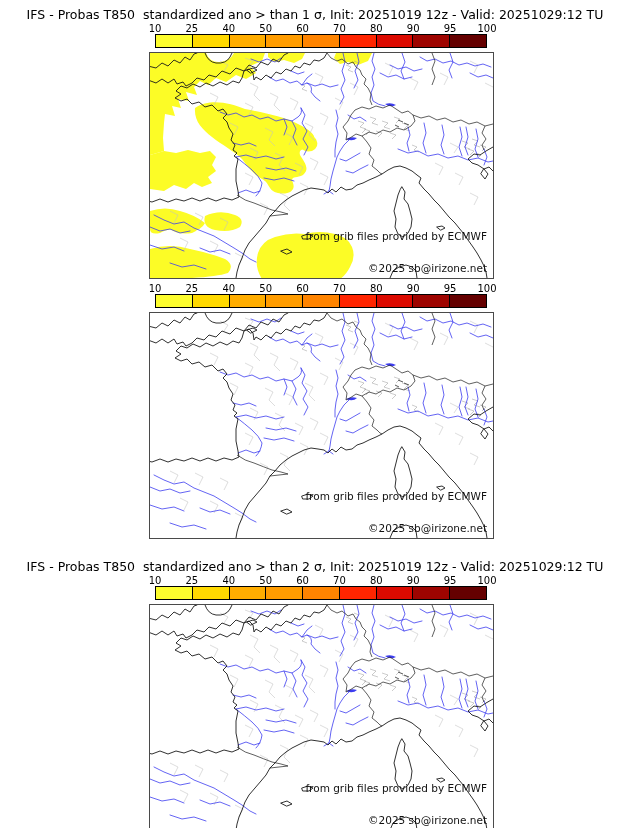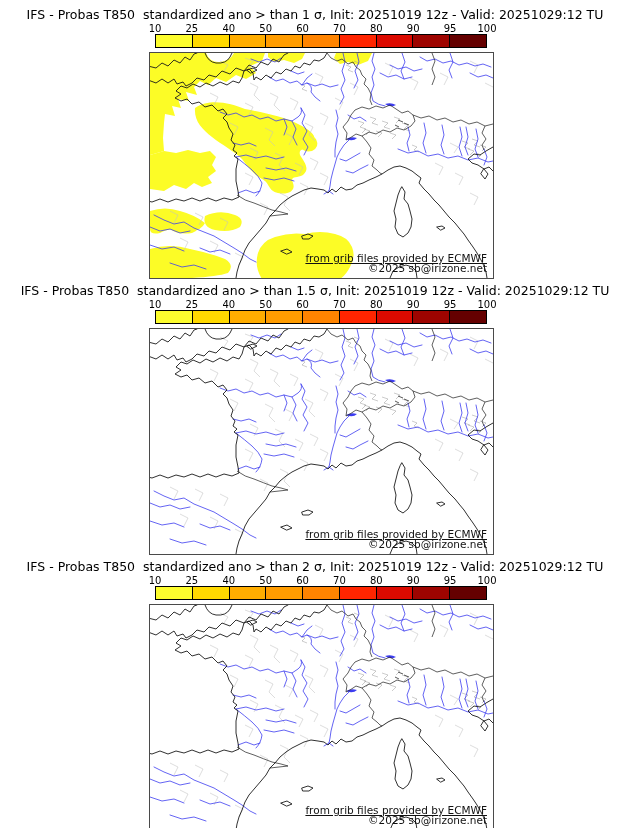--- a/index.html
+++ b/index.html
@@ -9,21 +9,21 @@
   .panel-title{text-align:center;font-size:12.5px;line-height:16px;white-space:pre;color:#000;}
   .colorbar-wrap{width:332px;margin-left:155px;margin-top:0;}
   .ticks{position:relative;height:11px;font-size:10px;line-height:11px;text-align:right;}
   .tick{position:absolute;top:0;transform:translateX(-50%);}
   .bar{display:flex;height:12px;border:1px solid #000;background:#fff;}
   .seg{flex:1;border-right:1px solid #000;}
   .seg:last-child{border-right:none;}
   .map-frame{position:relative;width:343px;height:225px;margin-left:149px;margin-top:4px;border:1px solid #4a4a4a;background:#fff;}
   .map-frame svg{display:block;width:343px;height:225px;}
   .credit{position:absolute;right:6px;font-size:10.5px;line-height:12px;color:#111;white-space:pre;}
-  .credit1{bottom:14px;text-decoration:underline;}
+  .credit1{bottom:36px;}
   .credit2{bottom:4px;}
   
   .c{fill:none;stroke:var(--coast,#1a1a1a);stroke-width:0.9;stroke-linejoin:round;stroke-linecap:round;}
   .b{fill:none;stroke:var(--border,#222);stroke-width:0.75;stroke-linejoin:round;}
   .r{fill:none;stroke:var(--river,#3c3cf0);stroke-width:0.8;stroke-linejoin:round;stroke-linecap:round;}
   .rl{fill:var(--river,#3c3cf0);stroke:none;}
   .a{fill:none;stroke:var(--admin,#bdbdbd);stroke-width:0.55;stroke-linejoin:round;}
   .h{fill:none;stroke:#999;stroke-width:0.5;}
   .hd{fill:none;stroke:#444;stroke-width:0.9;}
   .y{fill:var(--hl,#fcfc24);stroke:none;}
@@ -238,21 +238,20 @@
       <svg viewBox="0 0 343 225">
         <use href="#overlay1"></use>
         <use href="#basemap"></use>
       </svg>
       <div class="credit credit1">from grib files provided by ECMWF</div>
       <div class="credit credit2">©2025 sb@irizone.net</div>
     </div>
   </section>
 
   <section class="panel">
-    <div class="panel-title">IFS - Probas T850  standardized ano &gt; than 1.5 σ, Init: 20251019 12z - Valid: 20251029:12 TU</div>
     <div class="colorbar-wrap">
       <div class="ticks">
           <span class="tick" style="left: 0%;">10</span>
           <span class="tick" style="left: 11.1111%;">25</span>
           <span class="tick" style="left: 22.2222%;">40</span>
           <span class="tick" style="left: 33.3333%;">50</span>
           <span class="tick" style="left: 44.4444%;">60</span>
           <span class="tick" style="left: 55.5556%;">70</span>
           <span class="tick" style="left: 66.6667%;">80</span>
           <span class="tick" style="left: 77.7778%;">90</span>

